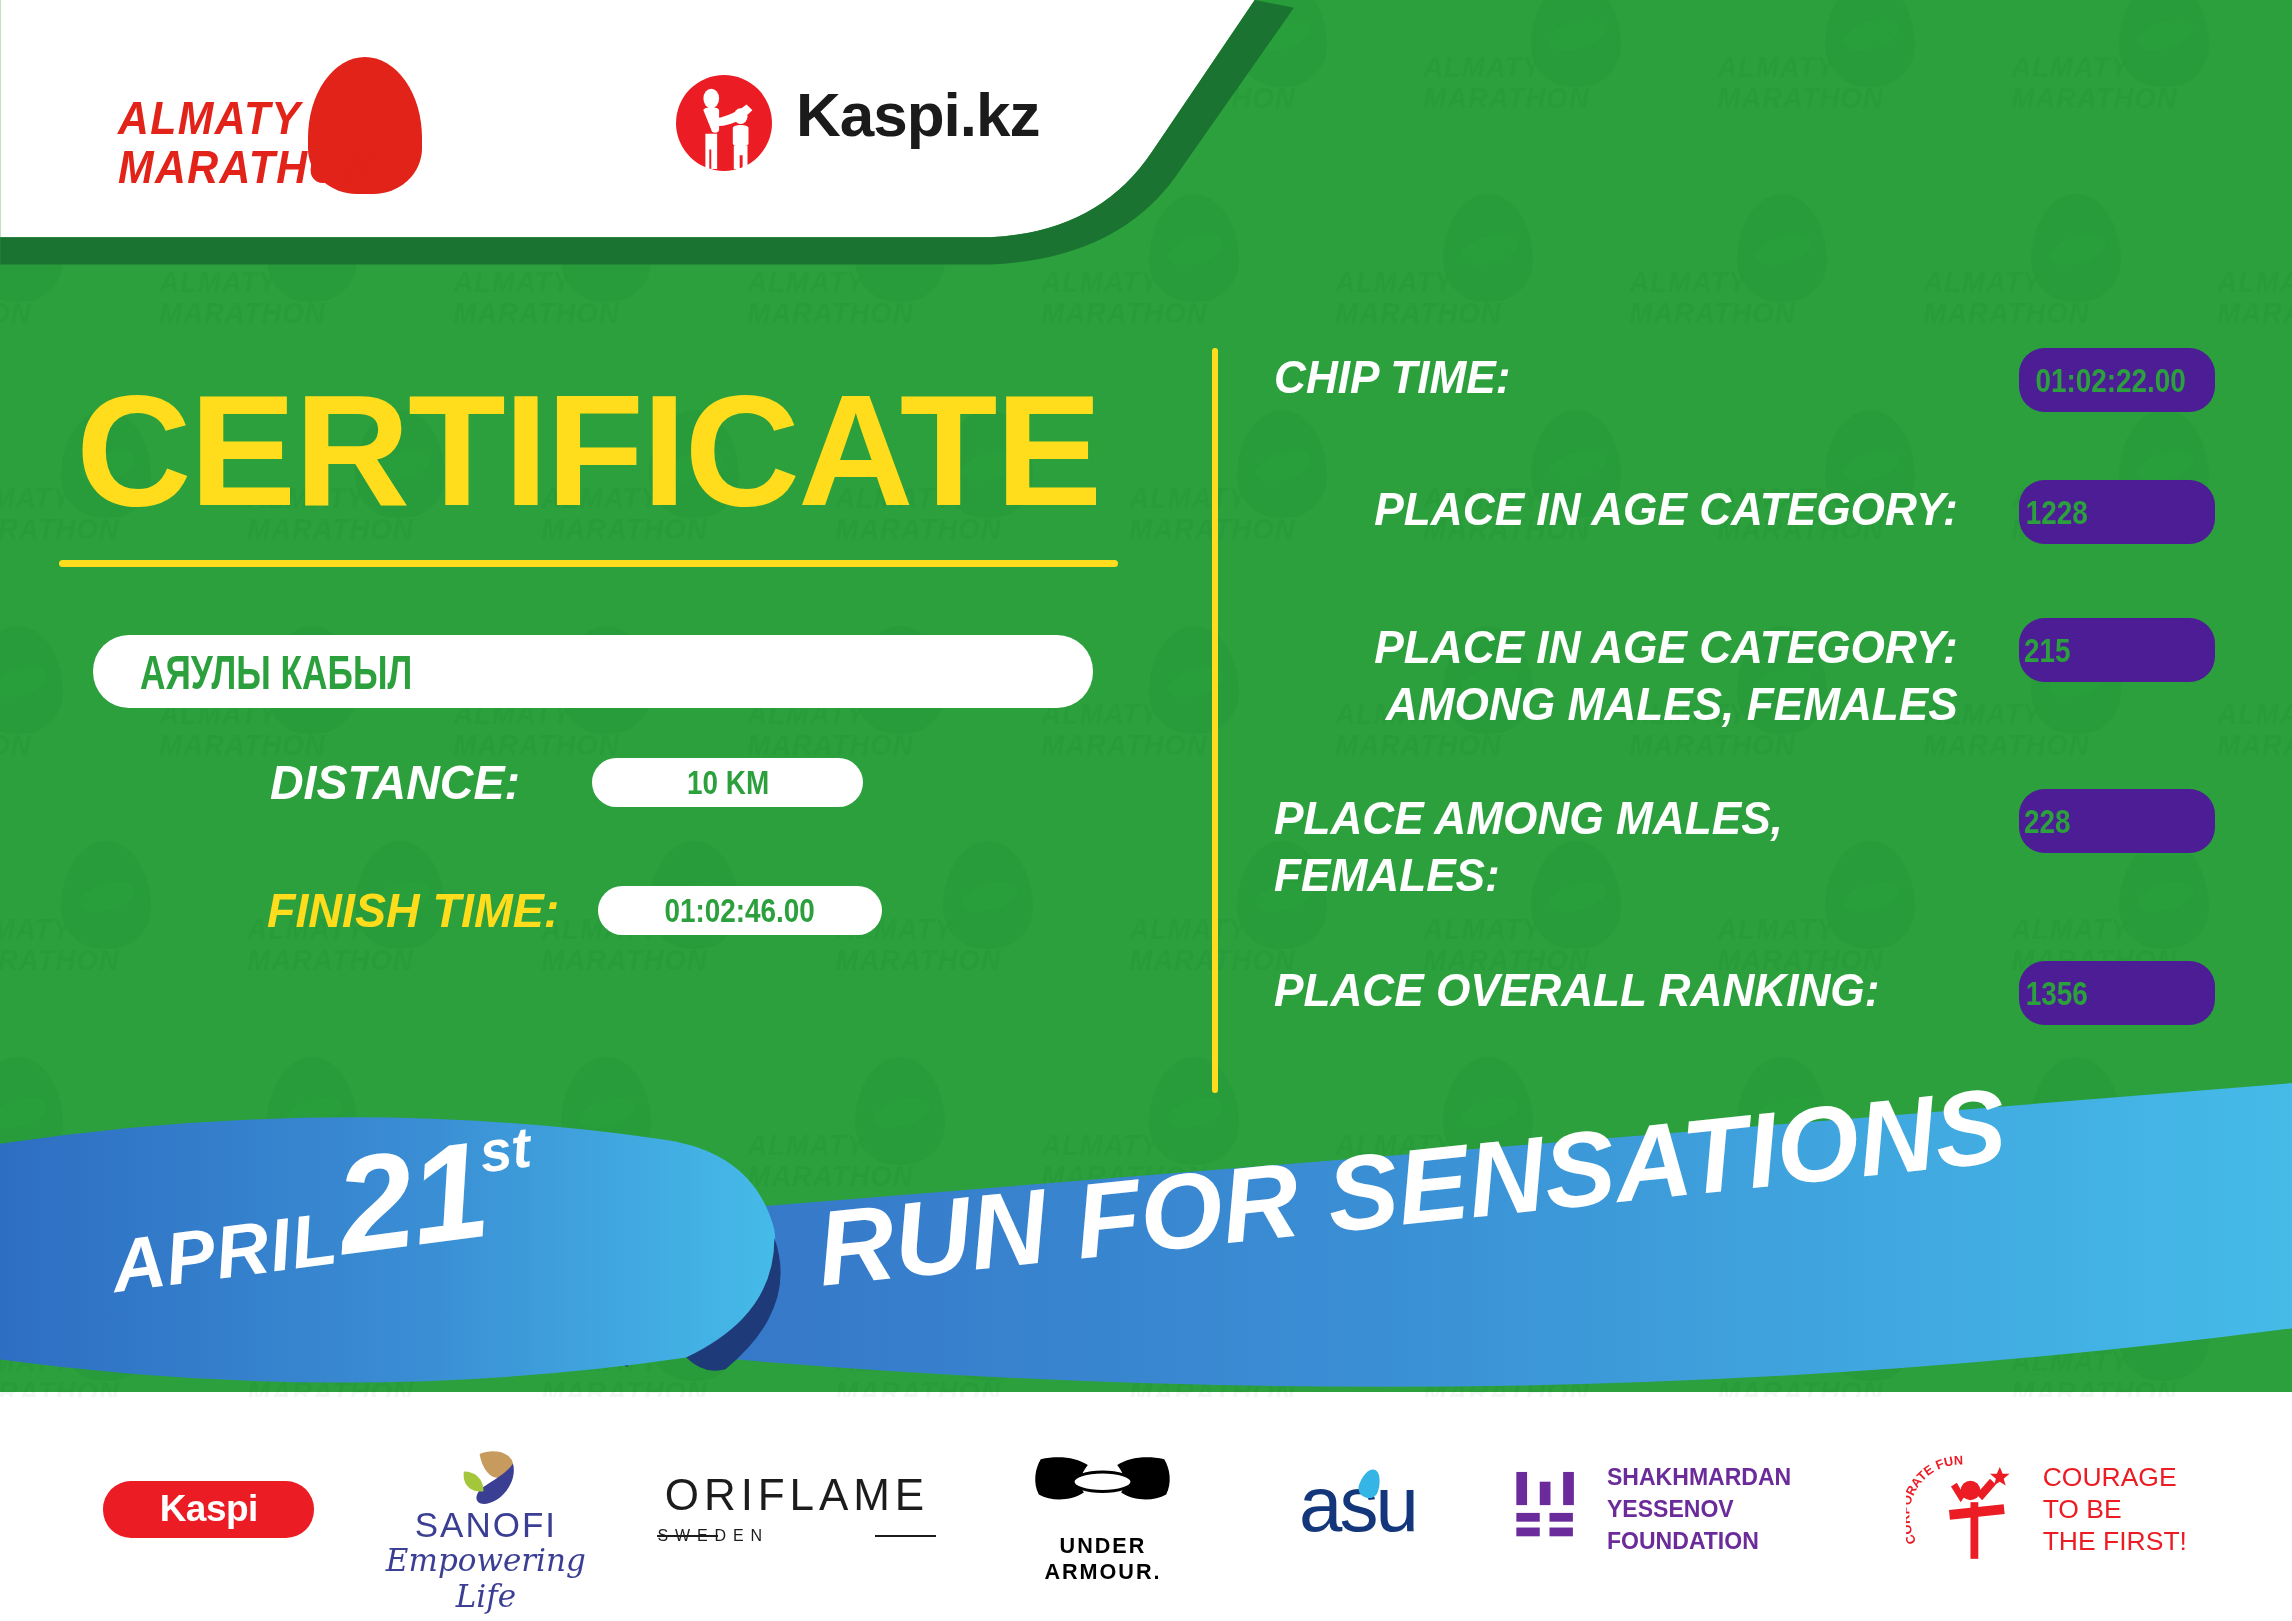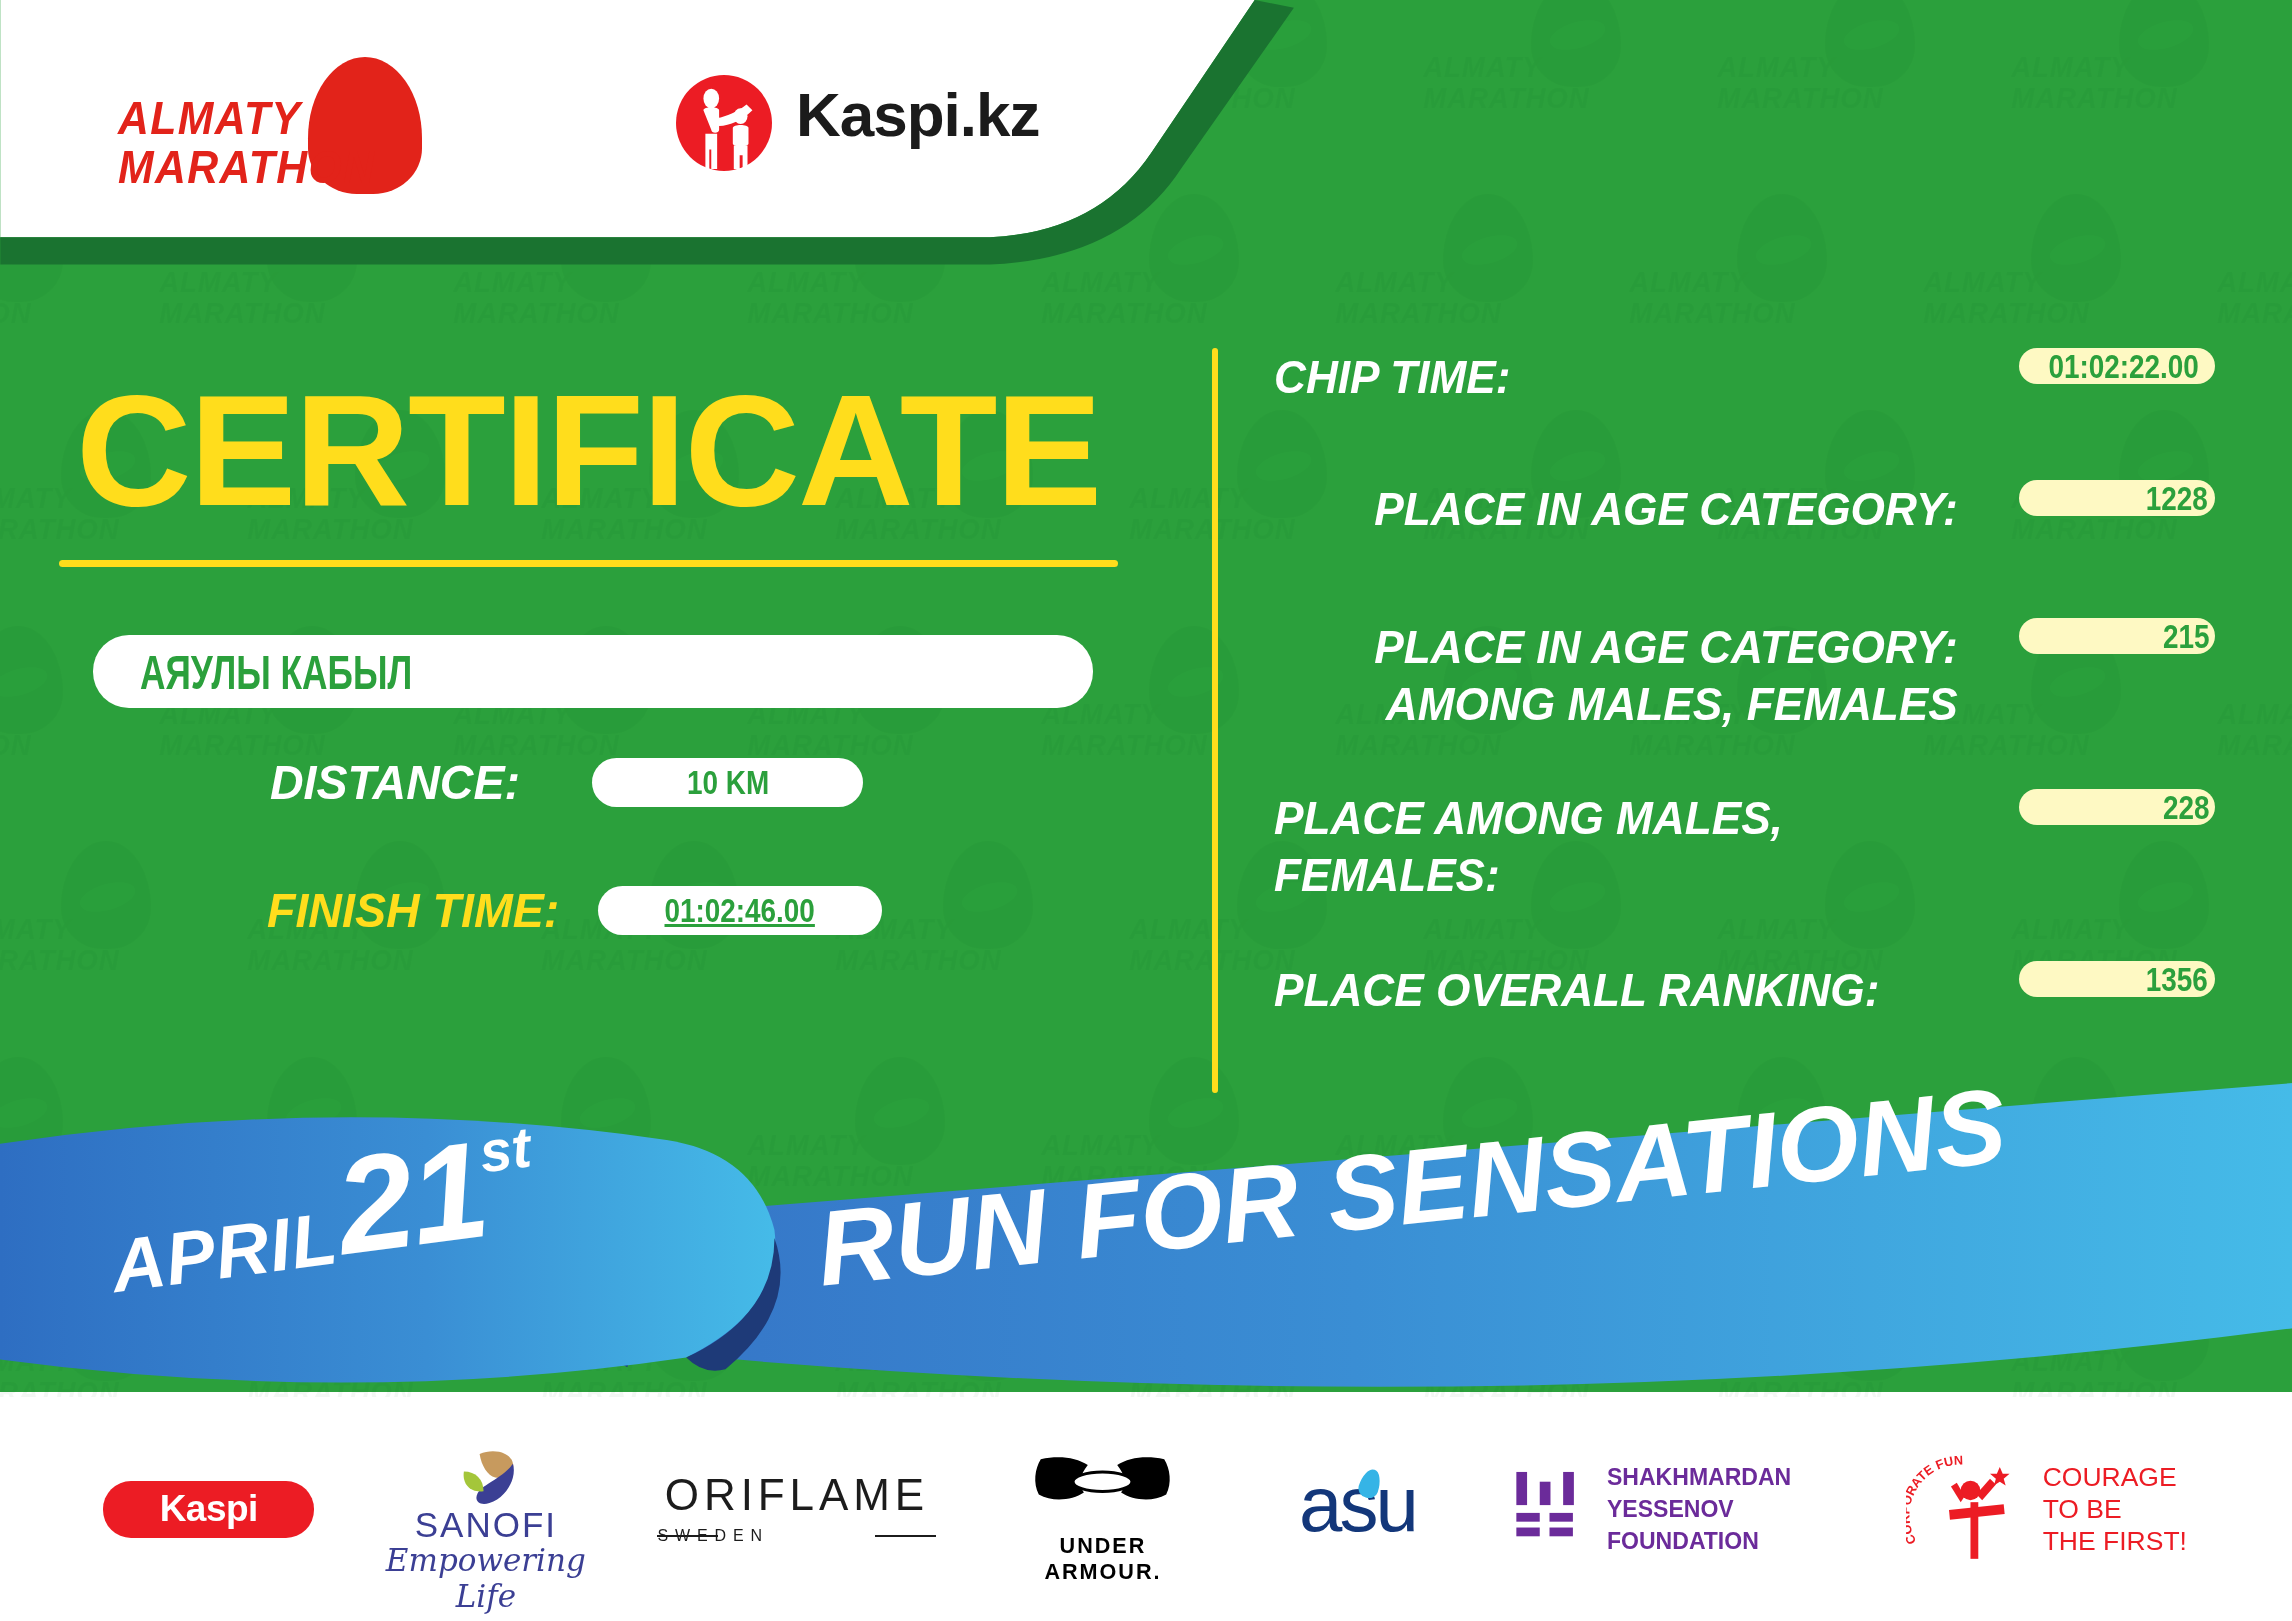--- a/index.html
+++ b/index.html
@@ -140,22 +140,22 @@
   .r-row{
     position:absolute; width:941px; display:flex; align-items:flex-start;
   }
   .r-label{
     flex:1; color:#ffffff; font-weight:bold; font-style:italic;
     font-size:47px; line-height:57px; letter-spacing:0px;
     transform:scaleX(.94); transform-origin:left top;
   }
   .r-label.right{ text-align:right; }
   .r-pill{
-    width:196px; height:36px; background:#fef9c3; border-radius:25.5px;
-    display:flex; align-items:center; justify-content:flex-end;
+    width:196px; height:64px; background:#4c1d95; border-radius:25.5px;
+    display:flex; align-items:center; justify-content:flex-start;
     color:#2ba03c; font-weight:bold; font-size:34px; flex:0 0 196px;
     margin-left:17.6px;
   }
   .r-pill span{ transform:scaleX(.82); display:inline-block; white-space:nowrap; }
 
   
   .ribbon{ position:absolute; left:0; top:1083px; width:2293px; height:304px; z-index:8; }
   .ribbon svg{ position:absolute; left:0; top:0; }
   .ribbon-date{
     position:absolute; left:108px; top:76px; z-index:9;
@@ -583,21 +583,21 @@
 
     <div class="row-left" style="left:270px; top:431px;">
       <span class="lbl-white">DISTANCE:</span>
       <span class="val-pill" style="width:271px; margin-left:59px;">
         <span>10 KM</span>
       </span>
     </div>
 
     <div class="row-left" style="left:267px; top:559px;">
       <span class="lbl-yellow">FINISH TIME:</span>
-      <span class="val-pill" style="width:284px; margin-left:23.5px;text-decoration:underline;">
+      <span class="val-pill" style="width:284px; margin-left:23.5px;">
         <span>01:02:46.00</span>
       </span>
     </div>
   </div>
 
   <div class="divider"></div>
 
   <div class="right-col">
 
     <div class="r-row" style="top:0px;">

